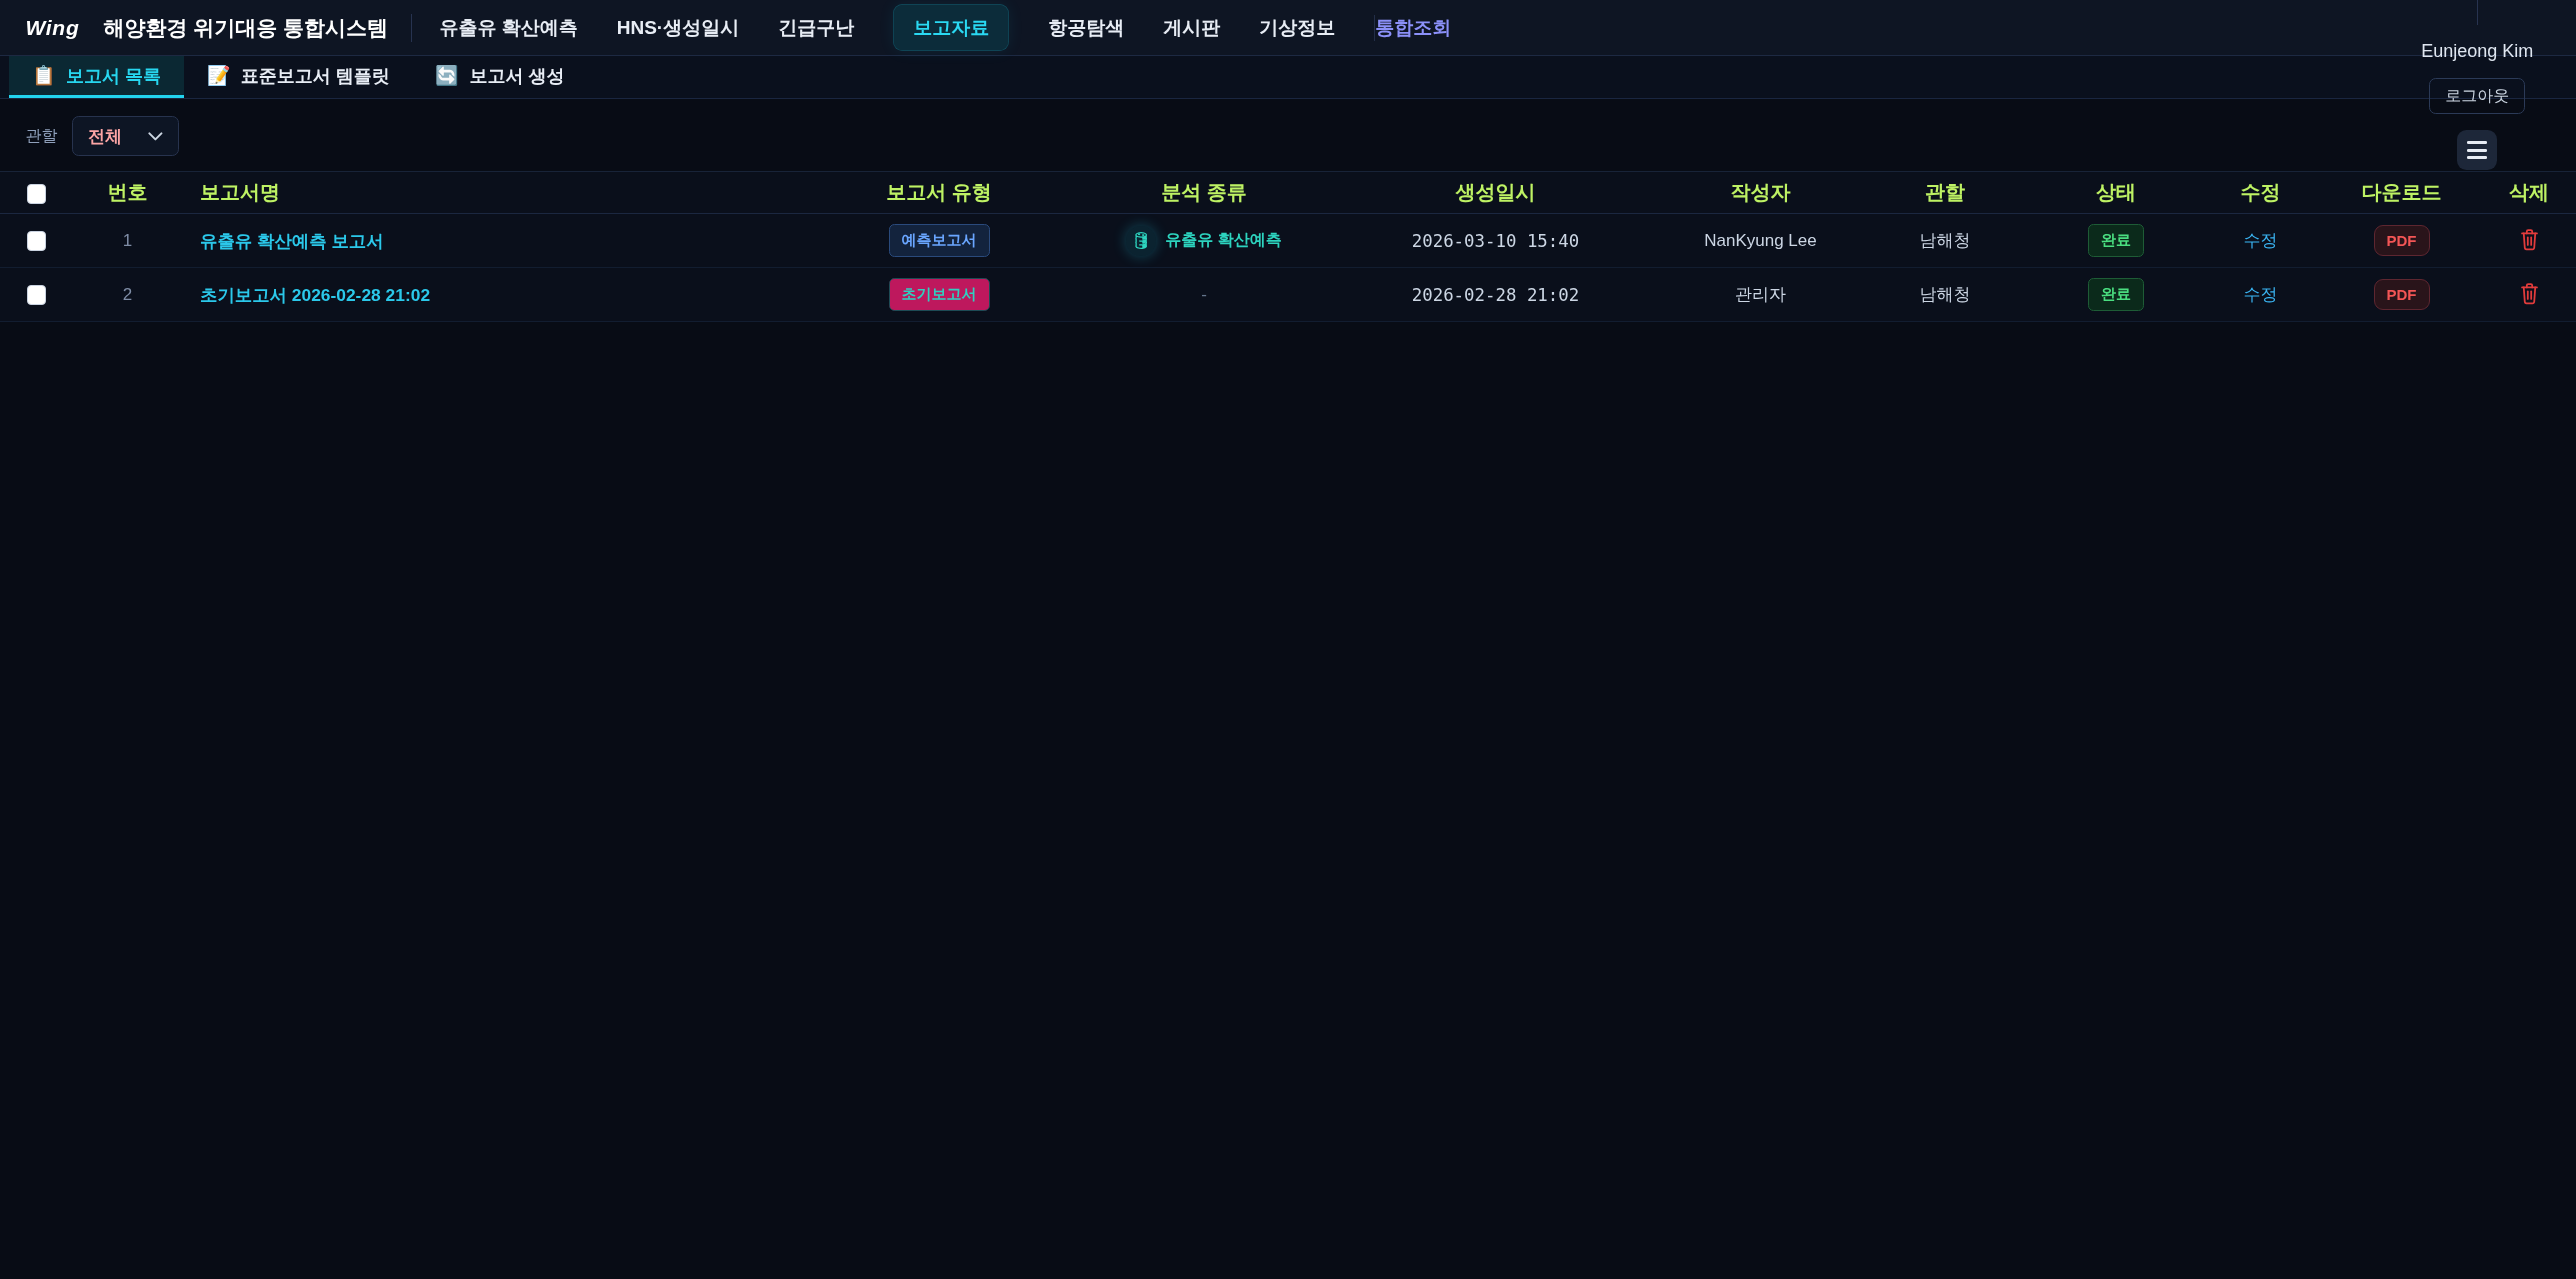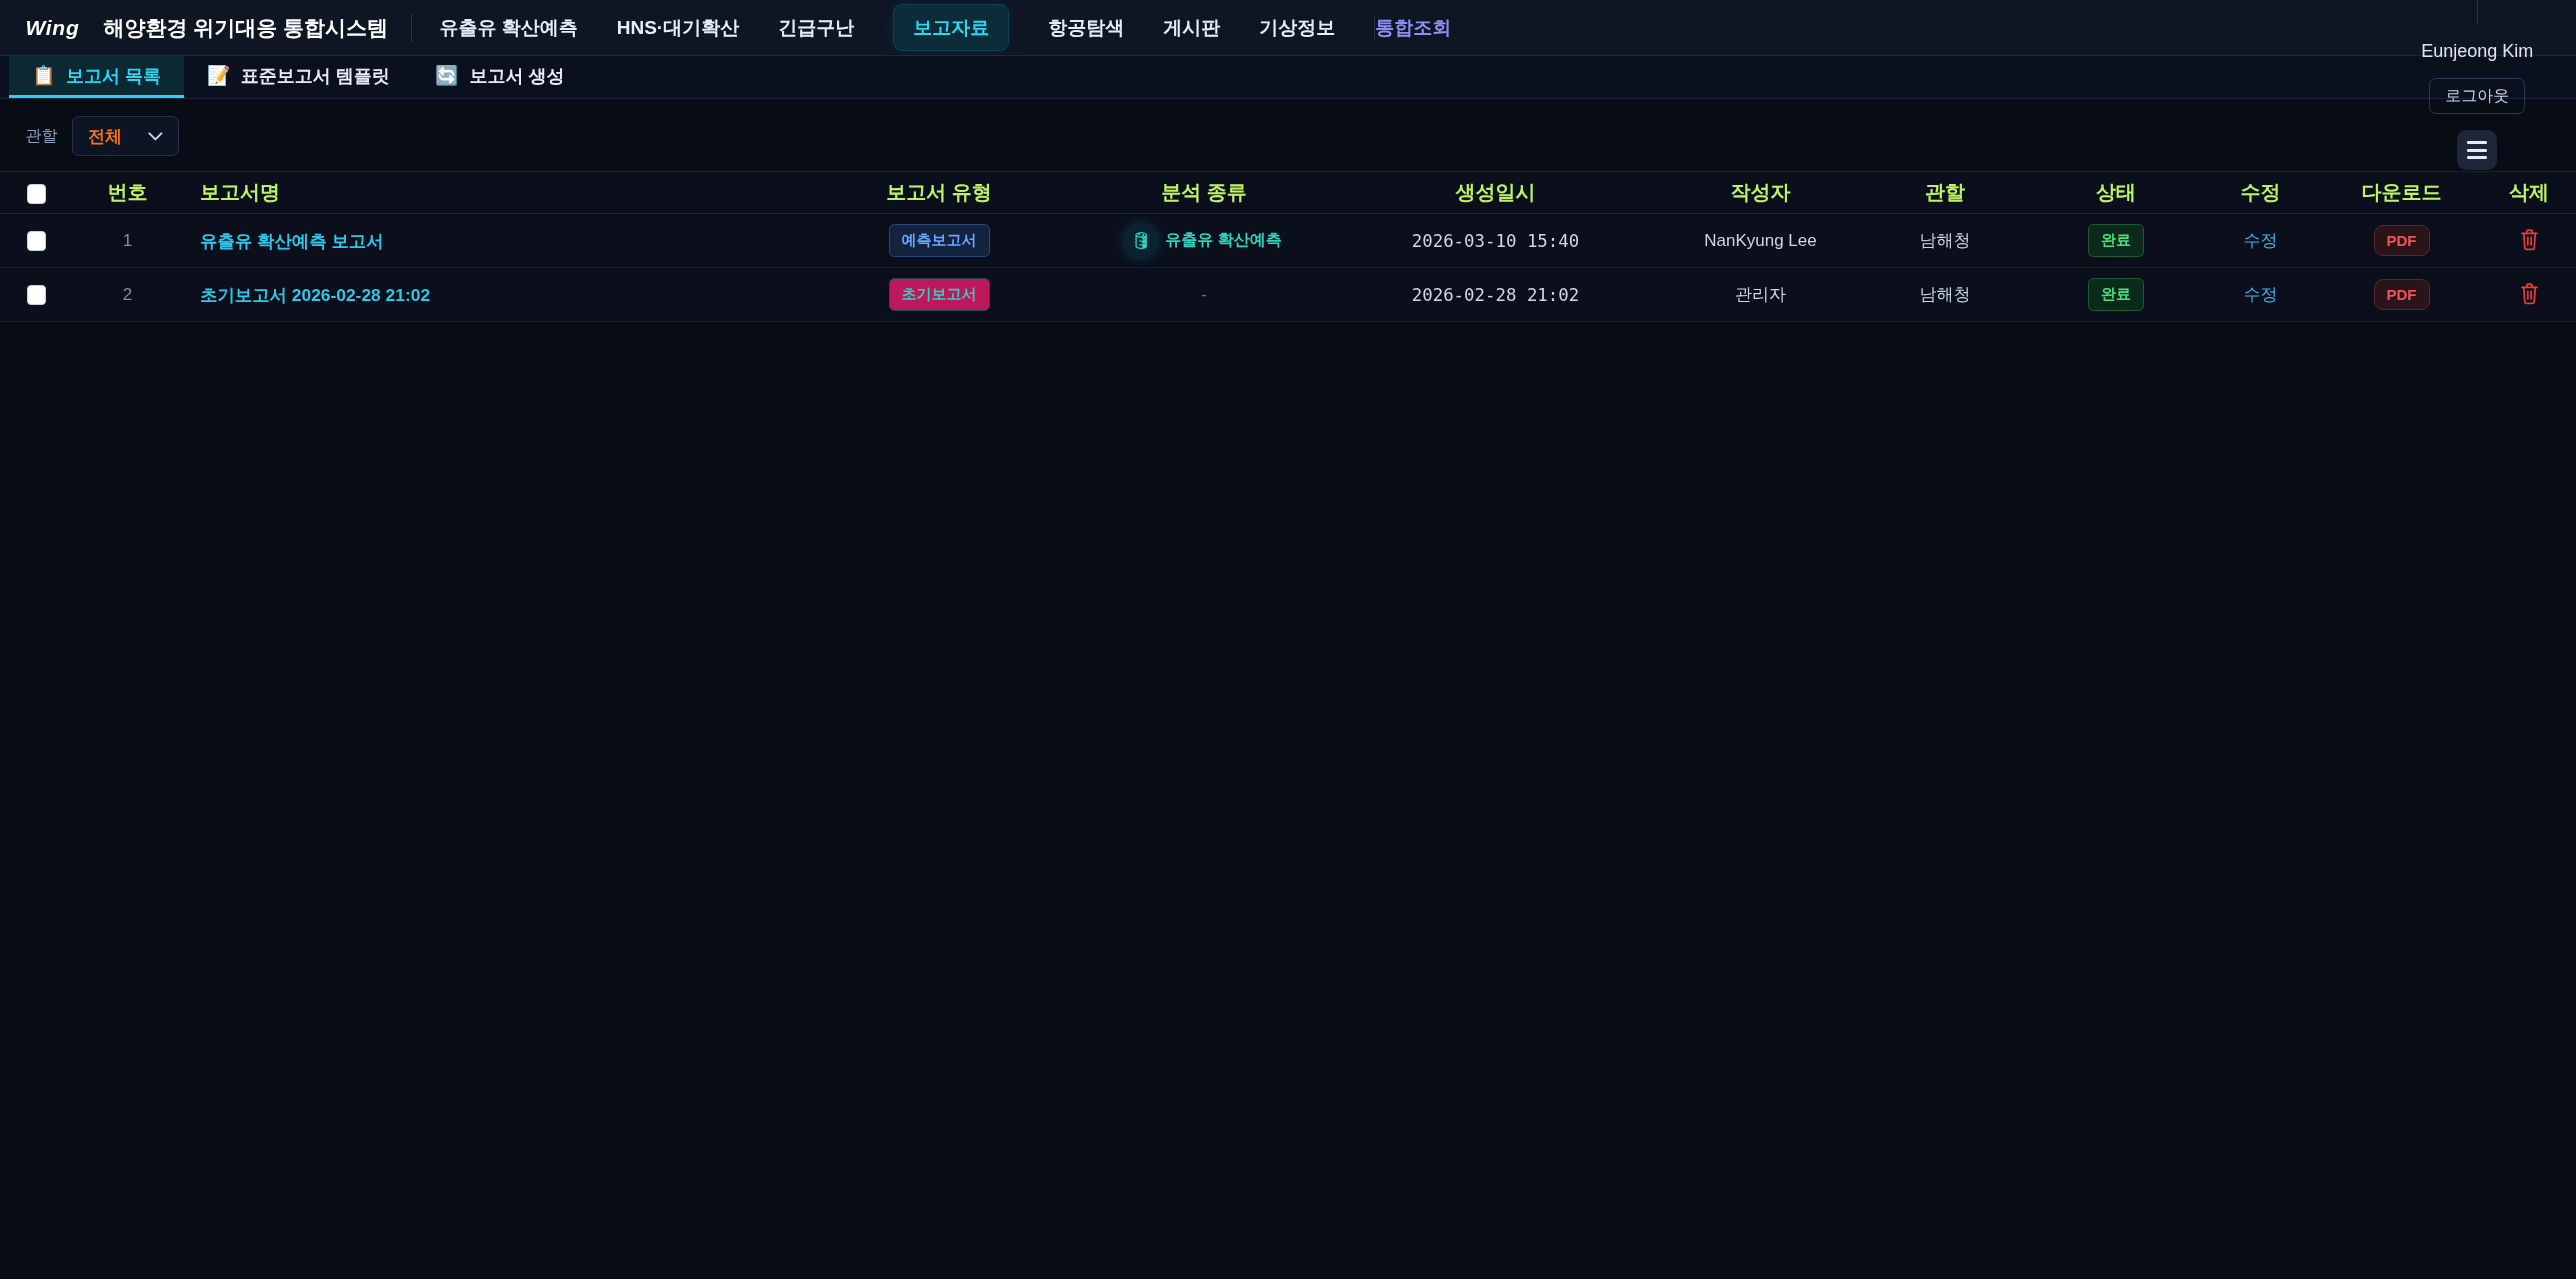--- a/index.html
+++ b/index.html
@@ -57,21 +57,21 @@
   }
   .tab.active { background:#0b2833; color:#27d6ef; border-bottom-color:#22d3ee; }
   .tab .emoji { font-size:19px; }
 
   
   .toolbar { display:flex; align-items:center; padding:17.4px 25.5px 14.8px; }
   .toolbar-left { display:flex; align-items:center; gap:14.8px; }
   .filter-label { font-size:16px; color:#8fa0bb; }
   .select {
     display:flex; align-items:center; gap:26px; background:#0d1524; border:1.3px solid #27334e;
-    border-radius:6.7px; padding:7.4px 14.8px; font-size:17px; font-weight:bold; color:#f97316; cursor:pointer;
+    border-radius:6.7px; padding:7.4px 14.8px; font-size:17px; font-weight:bold; color:#fca5a5; cursor:pointer;
   }
   .toolbar-right { margin-left:auto; display:flex; align-items:center; gap:13.4px; }
   .search-input {
     width:197px; background:#0c1322; border:1.3px solid #263350; border-radius:6.7px;
     padding:8px 13.4px; font-size:16px; color:#e2e8f0; font-family:"Liberation Sans", sans-serif;
   }
   .search-input::placeholder { color:#5c6b85; }
   .btn-download {
     background:#131b2c; border:1.3px solid #27334e; border-radius:6.7px; padding:8px 17.4px;
     font-size:17px; font-weight:bold; color:#eef2f8; cursor:pointer; font-family:"Liberation Sans", sans-serif;
@@ -118,21 +118,21 @@
 <body>
 
 <header class="navbar">
   <div class="logo">
     <span class="wing">Wing</span>
     <span>해양환경 위기대응 통합시스템</span>
   </div>
   <div class="nav-divider"></div>
   <nav class="nav-items">
     <div class="nav-item">유출유 확산예측</div>
-    <div class="nav-item">HNS·대기확산</div>
+    <div class="nav-item">HNS·생성일시</div>
     <div class="nav-item">긴급구난</div>
     <div class="nav-item active">보고자료</div>
     <div class="nav-item">항공탐색</div>
     <div class="nav-item">게시판</div>
     <div class="nav-item">기상정보</div>
     <div class="nav-item special">통합조회</div>
   </nav>
   <div class="nav-right">
     <div class="incident-badge">
       <span class="dot"></span>

